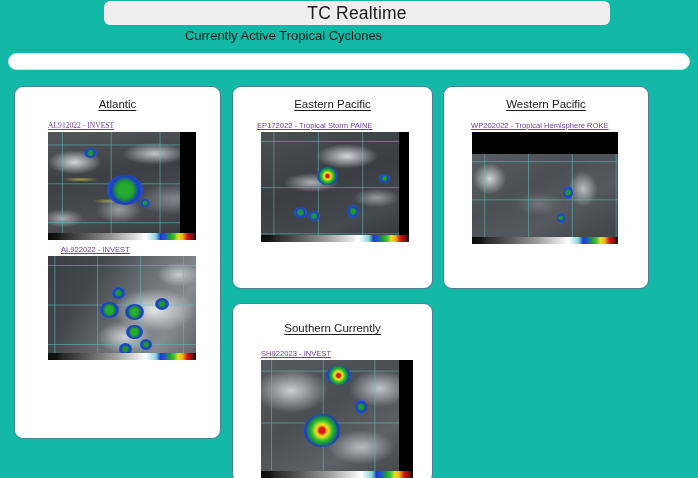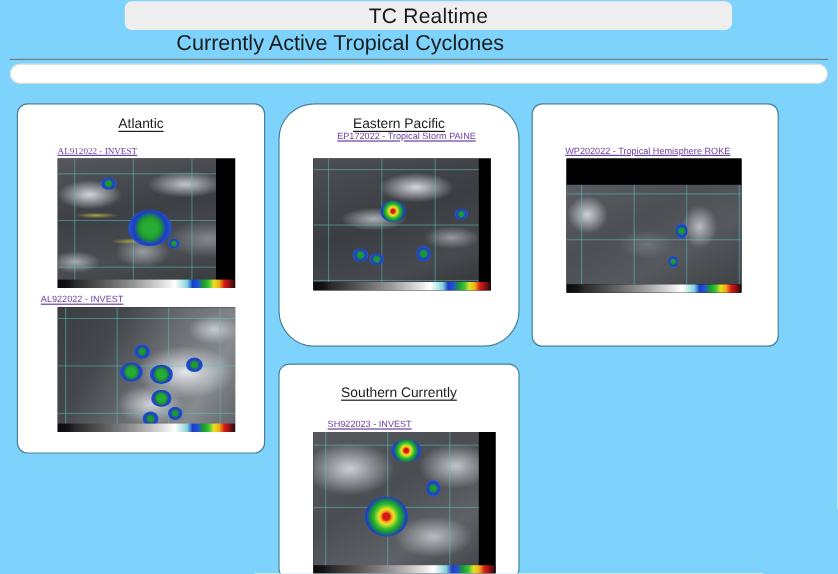--- a/index.html
+++ b/index.html
@@ -10,21 +10,21 @@
     height: 478px;
     overflow: hidden;
     font-family: "Liberation Sans", sans-serif;
     color: #222222;
   }
 
   #page {
     position: relative;
     width: 698px;
     height: 478px;
-    background: #7dd3fc;
+    background: #14b8a6;
   }
 
   
   .title-bar {
     position: absolute;
     left: 104px;
     top: 1px;
     width: 506px;
     height: 24px;
     background: #eeeeee;
@@ -44,21 +44,21 @@
     letter-spacing: .2px;
   }
   .subtitle-text {
     position: absolute;
     left: 0px;
     top: 26px;
     width: 567px;
     height: 20px;
     line-height: 20px;
     text-align: center;
-    font-size: 18px;
+    font-size: 13px;
     font-weight: 400;
     color: #1b1b1b;
   }
   .hrule {
     position: absolute;
     left: 8px;
     top: 49px;
     width: 682px;
     height: 0;
     border-top: 1px solid #7b7b7b;
@@ -90,22 +90,22 @@
   }
 
   
   .panel {
     position: absolute;
     border: 1px solid #4a8099;
     border-radius: 9px;
     background: #ffffff;
     box-sizing: border-box;
   }
-  #panel-atlantic        { left: 14px;  top: 86px;  width: 207px; height: 292px; }
-  #panel-eastern-pacific { left: 232px; top: 86px;  width: 201px; height: 203px; border-radius: 30px; }
+  #panel-atlantic        { left: 14px;  top: 86px;  width: 207px; height: 353px; }
+  #panel-eastern-pacific { left: 232px; top: 86px;  width: 201px; height: 203px; }
   #panel-western-pacific { left: 443px; top: 86px;  width: 206px; height: 203px; }
   #panel-southern-hemi   { left: 232px; top: 303px; width: 201px; height: 180px; }
 
   .panel-title {
     position: absolute;
     left: 0;
     width: 100%;
     text-align: center;
     font-size: 11.5px;
     color: #1b1b1b;
@@ -243,21 +243,21 @@
       <div class="sea"></div>
       <div class="coast"></div>
       <div class="grid"></div>
       <div class="blob cool" style="left:40%; top:40%; width:24%; height:28%;"></div>
       <div class="blob small" style="left:24%; top:15%; width:9%; height:9%;"></div>
       <div class="blob small" style="left:62%; top:62%; width:7%; height:7%;"></div>
       <div class="sat-blackbar-right" style="width:16px;"></div>
       <div class="colorbar"></div>
     </div>
 
-    <div class="storm-link" style="left:19px; top:158px;">AL922022 - INVEST</div>
+    <div class="storm-link" style="left:46px; top:158px;">AL922022 - INVEST</div>
 
     <div class="sat" style="left:33px; top:169px; width:148px; height:104px;">
       <div class="sea" style="background:
              radial-gradient(ellipse 40% 30% at 72% 52%, rgba(238,241,245,.9), rgba(238,241,245,0) 70%),
              radial-gradient(ellipse 26% 22% at 52% 78%, rgba(228,232,238,.8), rgba(228,232,238,0) 72%),
              radial-gradient(ellipse 20% 16% at 88% 18%, rgba(230,234,240,.7), rgba(230,234,240,0) 72%),
              linear-gradient(120deg, #3a3e42 0%, #44484c 28%, #6d7176 55%, #878b90 78%, #5e6266 100%);"></div>
       <div class="grid" style="background-size:29% 38%; background-position:6% 14%;"></div>
       <div class="blob cool" style="left:35%; top:44%; width:13%; height:16%;"></div>
       <div class="blob cool" style="left:52%; top:46%; width:13%; height:16%;"></div>
@@ -266,40 +266,41 @@
       <div class="blob small" style="left:72%; top:40%; width:10%; height:12%;"></div>
       <div class="blob small" style="left:48%; top:84%; width:9%; height:11%;"></div>
       <div class="blob small" style="left:62%; top:80%; width:8%; height:10%;"></div>
       <div class="colorbar"></div>
     </div>
   </div>
 
   <div class="panel" id="panel-eastern-pacific">
     <div class="panel-title">Eastern Pacific</div>
 
-    <div class="storm-link" style="left:24px; top:22px;margin-left:24px;">EP172022 - Tropical Storm PAINE</div>
+    <div class="storm-link" style="left:24px; top:34px;">EP172022 - Tropical Storm PAINE</div>
 
     <div class="sat" style="left:28px; top:45px; width:148px; height:110px;">
       <div class="sea" style="background:
              radial-gradient(ellipse 30% 16% at 58% 22%, rgba(238,241,245,.85), rgba(238,241,245,0) 70%),
              radial-gradient(ellipse 26% 12% at 34% 46%, rgba(220,225,232,.7), rgba(220,225,232,0) 72%),
              radial-gradient(ellipse 22% 12% at 78% 60%, rgba(205,211,218,.6), rgba(205,211,218,0) 72%),
              linear-gradient(160deg, #4c5054 0%, #3a3e42 45%, #46494d 75%, #2f3235 100%);"></div>
       <div class="grid" style="background-size:30% 42%; background-position:12% 14%;"></div>
       <div class="blob" style="left:38%; top:32%; width:14%; height:16%;"></div>
       <div class="blob small" style="left:22%; top:68%; width:9%; height:10%;"></div>
       <div class="blob small" style="left:32%; top:72%; width:8%; height:9%;"></div>
       <div class="blob small" style="left:58%; top:66%; width:8%; height:12%;"></div>
       <div class="blob small" style="left:80%; top:38%; width:7%; height:8%;"></div>
       <div class="sat-blackbar-right" style="width:10px;"></div>
       <div class="colorbar"></div>
     </div>
   </div>
 
   <div class="panel" id="panel-western-pacific">
+    <div class="panel-title">Western Pacific</div>
 
     <div class="storm-link" style="left:27px; top:34px;">WP202022 - Tropical Hemisphere ROKE</div>
 
     <div class="sat" style="left:28px; top:45px; width:146px; height:112px;">
       <div class="sat-blackbar-top" style="height:22px;"></div>
       <div class="sea" style="top:22px; bottom:7px;
              background:
                radial-gradient(ellipse 16% 26% at 12% 30%, rgba(238,241,245,.8), rgba(238,241,245,0) 72%),
                radial-gradient(ellipse 14% 30% at 76% 42%, rgba(228,232,238,.7), rgba(228,232,238,0) 72%),
                radial-gradient(ellipse 22% 20% at 46% 60%, rgba(150,156,162,.45), rgba(150,156,162,0) 72%),
@@ -307,21 +308,21 @@
       <div class="grid" style="top:22px; bottom:7px; background-size:30% 46%; background-position:12% 16%;"></div>
       <div class="blob small" style="left:62%; top:48%; width:7%; height:12%;"></div>
       <div class="blob small" style="left:58%; top:72%; width:6%; height:9%;"></div>
       <div class="colorbar"></div>
     </div>
   </div>
 
   <div class="panel" id="panel-southern-hemi">
     <div class="panel-title">Southern Currently</div>
 
-    <div class="storm-link" style="left:28px; top:45px;margin-left:12px;">SH922023 - INVEST</div>
+    <div class="storm-link" style="left:28px; top:45px;">SH922023 - INVEST</div>
 
     <div class="sat" style="left:28px; top:56px; width:152px; height:118px;">
       <div class="sea" style="background:
              radial-gradient(ellipse 34% 26% at 20% 26%, rgba(235,239,244,.8), rgba(235,239,244,0) 72%),
              radial-gradient(ellipse 28% 22% at 78% 24%, rgba(230,235,241,.75), rgba(230,235,241,0) 72%),
              radial-gradient(ellipse 30% 20% at 66% 74%, rgba(222,227,234,.7), rgba(222,227,234,0) 72%),
              linear-gradient(150deg, #565a5e 0%, #4a4e52 40%, #5e6266 70%, #3c4044 100%);"></div>
       <div class="grid" style="background-size:34% 44%; background-position:10% 16%;"></div>
       <div class="blob" style="left:28%; top:46%; width:24%; height:28%;"></div>
       <div class="blob" style="left:43%; top:5%; width:16%; height:16%;"></div>

